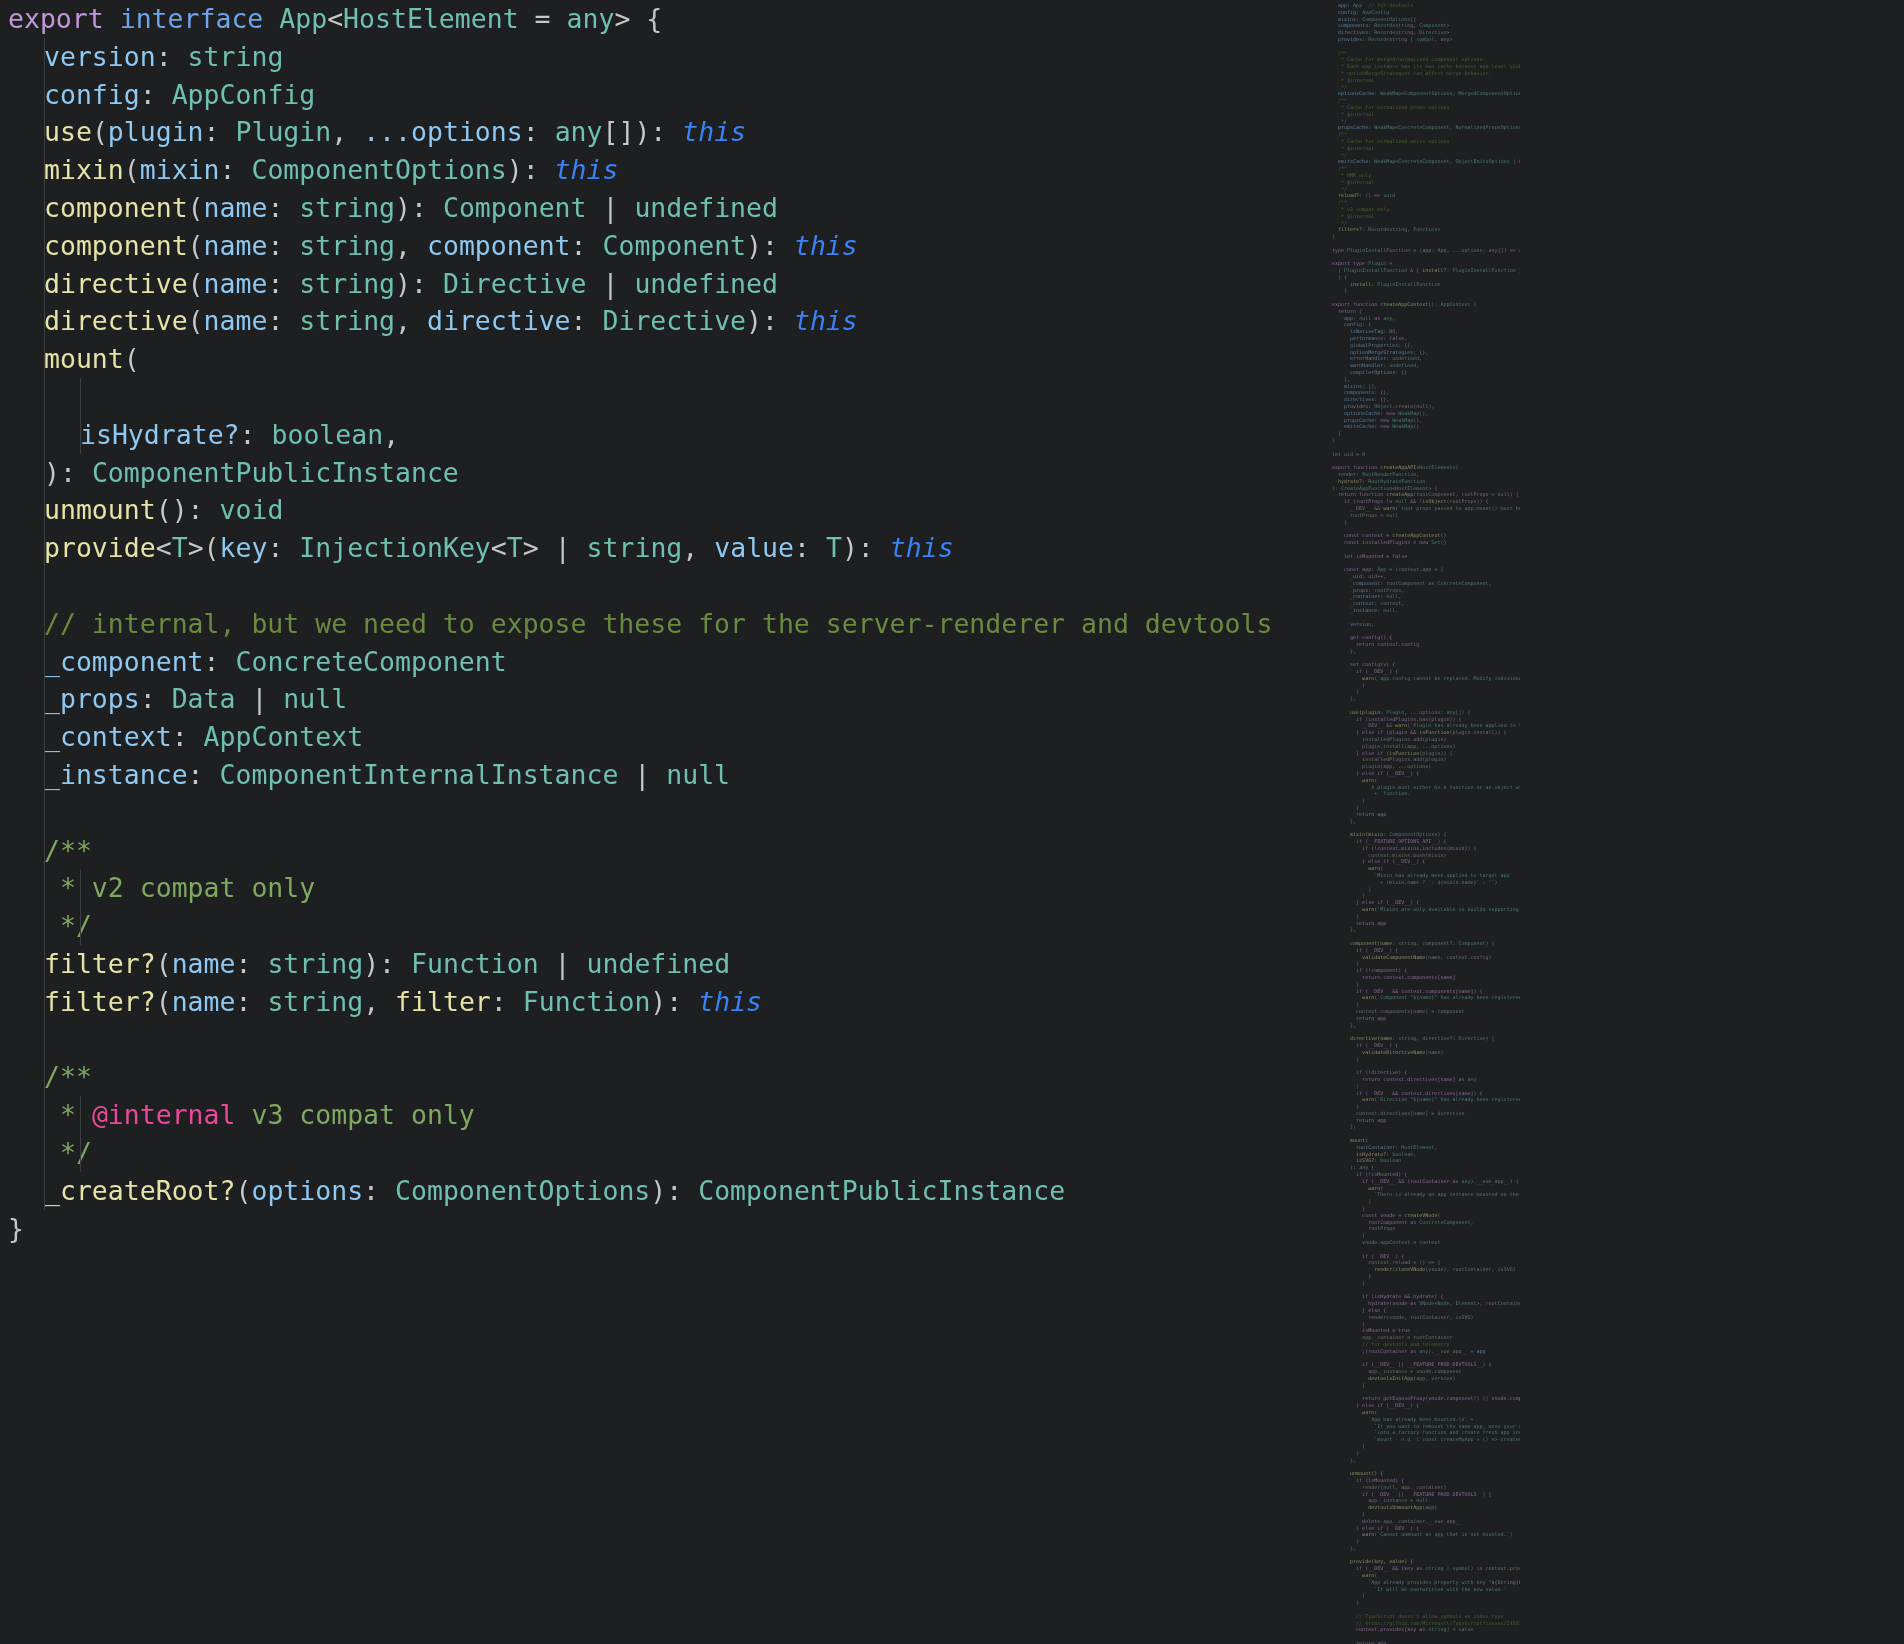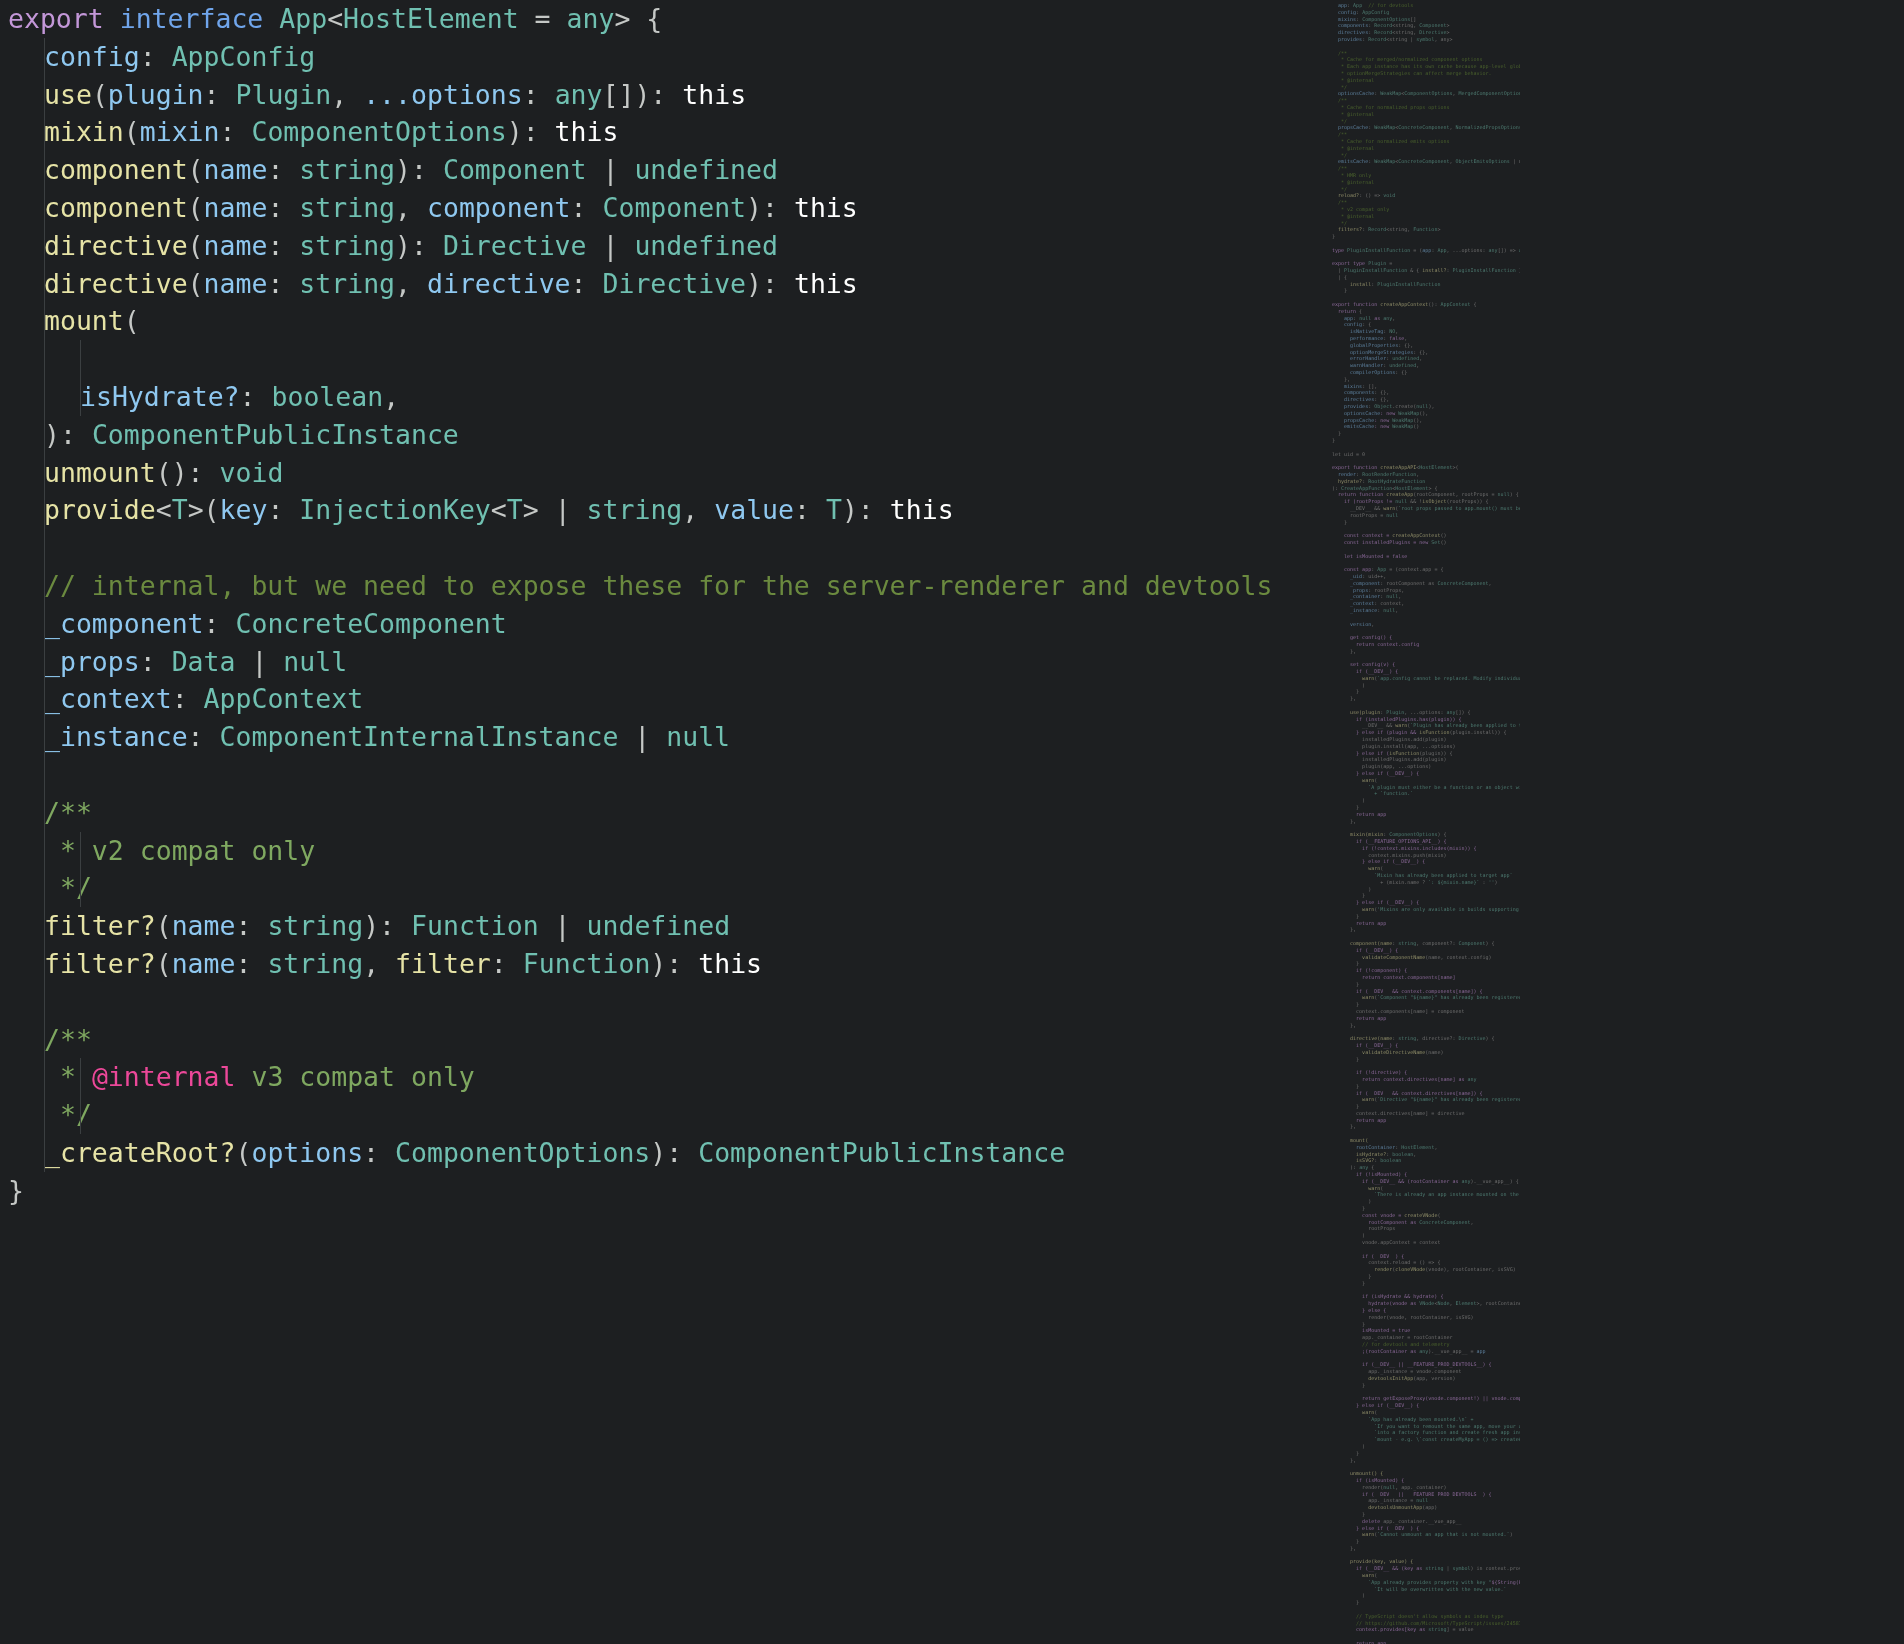--- a/index.html
+++ b/index.html
@@ -60,21 +60,21 @@
   .t-storage   { color: #70a5eb; }   
   .t-type      { color: #70c0b1; }   
   .t-param     { color: #8fc8f0; }   
   .t-func      { color: #e6e3a6; }   
   .t-prop      { color: #8fc8f0; }   
   .t-punct     { color: #c5c8c6; }   
   .t-op        { color: #c5c8c6; }   
   .t-comment   { color: #6b8a3f; }   
   .t-doc       { color: #7fa860; }   
   .t-doctag    { color: #ec4899; }   
-  .t-this      { color: #ffffff; }
+  .t-this      { color: #3b82f6; font-style: italic; }
 
   
   #minimap {
     position: absolute;
     right: 0;
     top: 0;
     width: 206px;
     height: 1644px;
     background: #1d1f21;
     overflow: hidden;
@@ -102,20 +102,21 @@
   .mc { color: #49602c; }
   .mn { color: #6e6e6e; }
 </style>
 </head>
 <body>
 
 <div id="editor-root">
 
   <div id="code-surface">
       <div class="code-line"><span class="txt" style="padding-left: 0px;"><span class="t-keyword">export</span><span class="t-punct"> </span><span class="t-storage">interface</span><span class="t-punct"> </span><span class="t-type">App</span><span class="t-punct">&lt;</span><span class="t-type">HostElement</span><span class="t-punct"> </span><span class="t-op">=</span><span class="t-punct"> </span><span class="t-type">any</span><span class="t-punct">&gt; {</span></span></div>
+      <div class="code-line"><div class="guide g1"></div><span class="txt" style="padding-left: 36px;"><span class="t-prop">version</span><span class="t-punct">: </span><span class="t-type">string</span></span></div>
       <div class="code-line"><div class="guide g1"></div><span class="txt" style="padding-left: 36px;"><span class="t-prop">config</span><span class="t-punct">: </span><span class="t-type">AppConfig</span></span></div>
       <div class="code-line"><div class="guide g1"></div><span class="txt" style="padding-left: 36px;"><span class="t-func">use</span><span class="t-punct">(</span><span class="t-param">plugin</span><span class="t-punct">: </span><span class="t-type">Plugin</span><span class="t-punct">, </span><span class="t-param">...options</span><span class="t-punct">: </span><span class="t-type">any</span><span class="t-punct">[]): </span><span class="t-this">this</span></span></div>
       <div class="code-line"><div class="guide g1"></div><span class="txt" style="padding-left: 36px;"><span class="t-func">mixin</span><span class="t-punct">(</span><span class="t-param">mixin</span><span class="t-punct">: </span><span class="t-type">ComponentOptions</span><span class="t-punct">): </span><span class="t-this">this</span></span></div>
       <div class="code-line"><div class="guide g1"></div><span class="txt" style="padding-left: 36px;"><span class="t-func">component</span><span class="t-punct">(</span><span class="t-param">name</span><span class="t-punct">: </span><span class="t-type">string</span><span class="t-punct">): </span><span class="t-type">Component</span><span class="t-op"> | </span><span class="t-type">undefined</span></span></div>
       <div class="code-line"><div class="guide g1"></div><span class="txt" style="padding-left: 36px;"><span class="t-func">component</span><span class="t-punct">(</span><span class="t-param">name</span><span class="t-punct">: </span><span class="t-type">string</span><span class="t-punct">, </span><span class="t-param">component</span><span class="t-punct">: </span><span class="t-type">Component</span><span class="t-punct">): </span><span class="t-this">this</span></span></div>
       <div class="code-line"><div class="guide g1"></div><span class="txt" style="padding-left: 36px;"><span class="t-func">directive</span><span class="t-punct">(</span><span class="t-param">name</span><span class="t-punct">: </span><span class="t-type">string</span><span class="t-punct">): </span><span class="t-type">Directive</span><span class="t-op"> | </span><span class="t-type">undefined</span></span></div>
       <div class="code-line"><div class="guide g1"></div><span class="txt" style="padding-left: 36px;"><span class="t-func">directive</span><span class="t-punct">(</span><span class="t-param">name</span><span class="t-punct">: </span><span class="t-type">string</span><span class="t-punct">, </span><span class="t-param">directive</span><span class="t-punct">: </span><span class="t-type">Directive</span><span class="t-punct">): </span><span class="t-this">this</span></span></div>
       <div class="code-line"><div class="guide g1"></div><span class="txt" style="padding-left: 36px;"><span class="t-func">mount</span><span class="t-punct">(</span></span></div>
       <div class="code-line"><div class="guide g1"></div><div class="guide g2"></div></div>
       <div class="code-line"><div class="guide g1"></div><div class="guide g2"></div><span class="txt" style="padding-left: 72px;"><span class="t-param">isHydrate?</span><span class="t-punct">: </span><span class="t-type">boolean</span><span class="t-punct">,</span></span></div>

